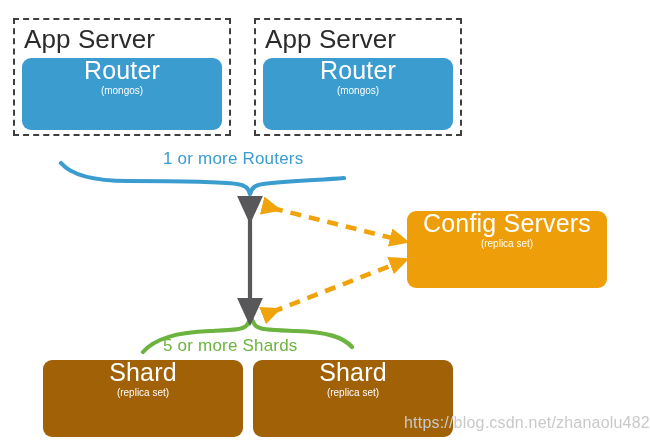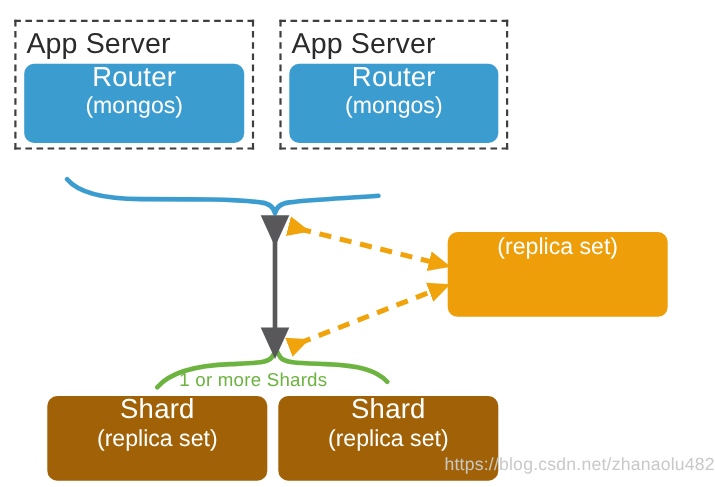--- a/index.html
+++ b/index.html
@@ -46,21 +46,21 @@
     text-align: center;
     line-height: 1.0;
   }
   .node-title {
     font-size: 25px;
     font-weight: normal;
     letter-spacing: 0.2px;
     white-space: nowrap;
   }
   .node-sub {
-    font-size: 21px;
+    font-size: 10px;
     margin-top: 3px;
     white-space: nowrap;
   }
   .router-box { background: #3b9cd0; }
   .config-box { background: #ee9e08; }
   .shard-box  { background: #a16207; }
 
   
   .brace-label {
     position: absolute;
@@ -108,34 +108,36 @@
 
   <div class="app-server" style="left:254px; top:18px; width:208px; height:118px;">
     <span class="app-server-label">App Server</span>
   </div>
   <div class="node-box router-box" style="left:263px; top:58px; width:190px; height:72px;">
     <span class="node-title">Router</span>
     <span class="node-sub">(mongos)</span>
   </div>
 
   <div class="node-box config-box" style="left:407px; top:211px; width:200px; height:77px;">
+    <span class="node-title">Config Servers</span>
     <span class="node-sub">(replica set)</span>
   </div>
 
   <div class="node-box shard-box" style="left:43px; top:360px; width:200px; height:77px;">
     <span class="node-title">Shard</span>
     <span class="node-sub">(replica set)</span>
   </div>
 
   <div class="node-box shard-box" style="left:253px; top:360px; width:200px; height:77px;">
     <span class="node-title">Shard</span>
     <span class="node-sub">(replica set)</span>
   </div>
 
-  <span class="brace-label brace-shards" style="left:163px; top:336px;">1 or more Shards</span>
+  <span class="brace-label brace-routers" style="left:163px; top:149px;">1 or more Routers</span>
+  <span class="brace-label brace-shards" style="left:163px; top:336px;">5 or more Shards</span>
 
   <svg id="overlay" viewBox="0 0 650 443">
     <defs>
       <marker id="grayHead" markerWidth="7" markerHeight="7" refX="3.4" refY="3.5" orient="auto" markerUnits="strokeWidth">
         <path d="M0,0.4 L6.8,3.5 L0,6.6 z" fill="#58585a"></path>
       </marker>
       <marker id="orangeHead" markerWidth="4.6" markerHeight="4.6" refX="2.2" refY="2.3" orient="auto" markerUnits="strokeWidth">
         <path d="M0,0.3 L4.4,2.3 L0,4.3 z" fill="#f0a30a"></path>
       </marker>
     </defs>

